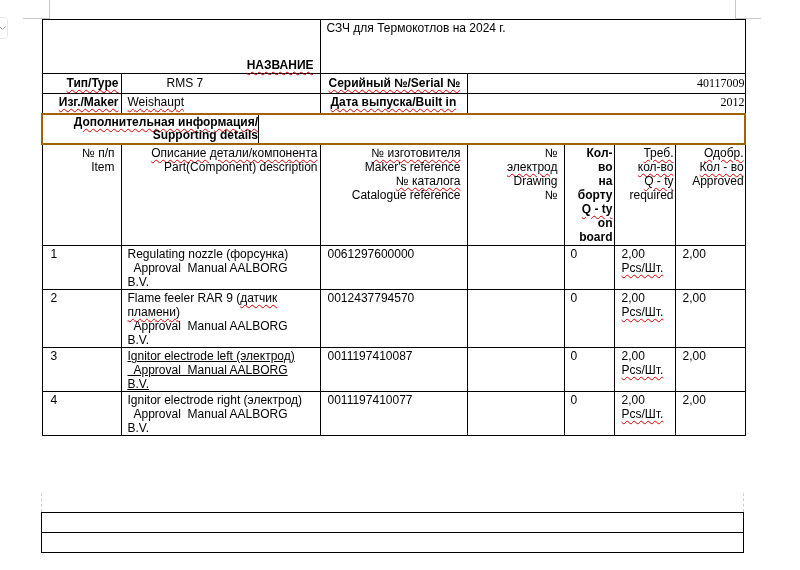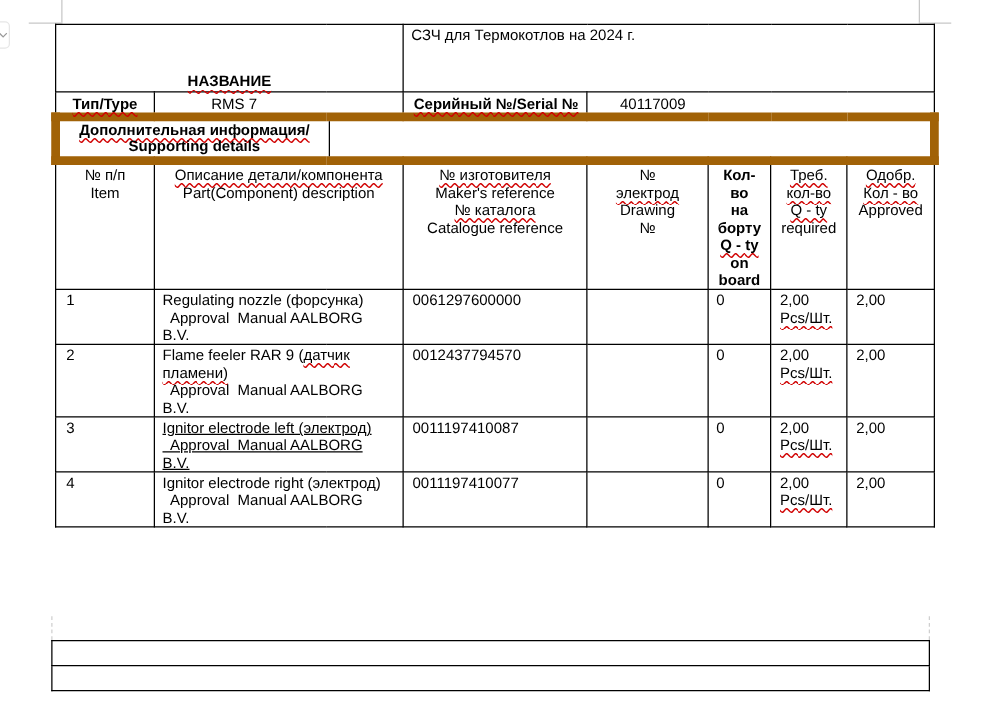--- a/index.html
+++ b/index.html
@@ -22,23 +22,23 @@
     
     table.doc {
       position: absolute; left: 41px; top: 19px; width: 703px;
       border-collapse: collapse; table-layout: fixed;
     }
     table.doc td {
       border: 1px solid #000; vertical-align: top; padding: 0 6px;
       font-size: 12px; line-height: 14px;
     }
     .b { font-weight: bold; }
-    .c { text-align: center; }
+    .c { text-align: right; }
     .sq { text-decoration: underline wavy #d00000; text-decoration-thickness: 1px; text-underline-offset: 2px; }
-    .big { font-family: Liberation Sans, sans-serif; font-size: 14px; }
+    .big { font-family: Liberation Serif, serif; font-size: 14px; text-align: right; }
 
     table.extra {
       position: absolute; left: 41px; top: 512px; width: 703px;
       border-collapse: collapse; table-layout: fixed;
     }
     table.extra td { border: 1px solid #000; height: 20px; }
 
     .gap-guide-l { position: absolute; left: 41px; top: 493px; width: 1px; height: 19px; border-left: 1px dashed #cfcfcf; }
     .gap-guide-r { position: absolute; left: 743px; top: 493px; width: 1px; height: 19px; border-left: 1px dashed #cfcfcf; }
   </style>
@@ -89,23 +89,37 @@
         <span>RMS 7</span>
       </td>
       <td class="b" style="padding:2px 0 0 8px;">
         <span class="sq">Серийный №/Serial №</span>
       </td>
       <td colspan="4" class="big" style="padding:2px 0 0 26px;">
         <span>40117009</span>
       </td>
     </tr>
 
+    <tr style="height:20px">
+      <td class="b c" style="padding:1px 2px 0;">
+        <span class="sq">Изг./Maker</span>
+      </td>
+      <td colspan="2" style="padding:1px 0 0 6px;">
+        <span class="sq">Weishaupt</span>
+      </td>
+      <td class="b" style="padding:1px 0 0 10px;">
+        <span class="sq">Дата выпуска/Built in</span>
+      </td>
+      <td colspan="4" class="big" style="padding:1px 0 0 58px;">
+        <span>2012</span>
+      </td>
+    </tr>
 
     <tr style="height:30px">
-      <td colspan="8" style="padding:0; border:7px solid #a16207;">
+      <td colspan="8" style="padding:0; border:2px solid #a16207;">
         <div style="display:flex; height:28px;">
           <div class="b c" style="width:216px; border-right:1px solid #000; line-height:13px; padding-top:1px;">
             <div class="sq">Дополнительная информация/</div>
             <div>Supporting details</div>
           </div>
           <div style="flex:1;"></div>
         </div>
       </td>
     </tr>
 

